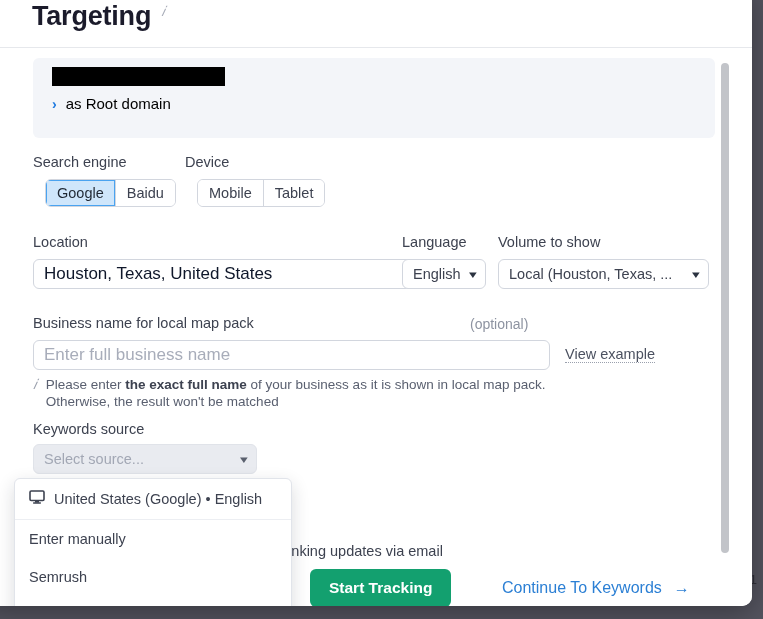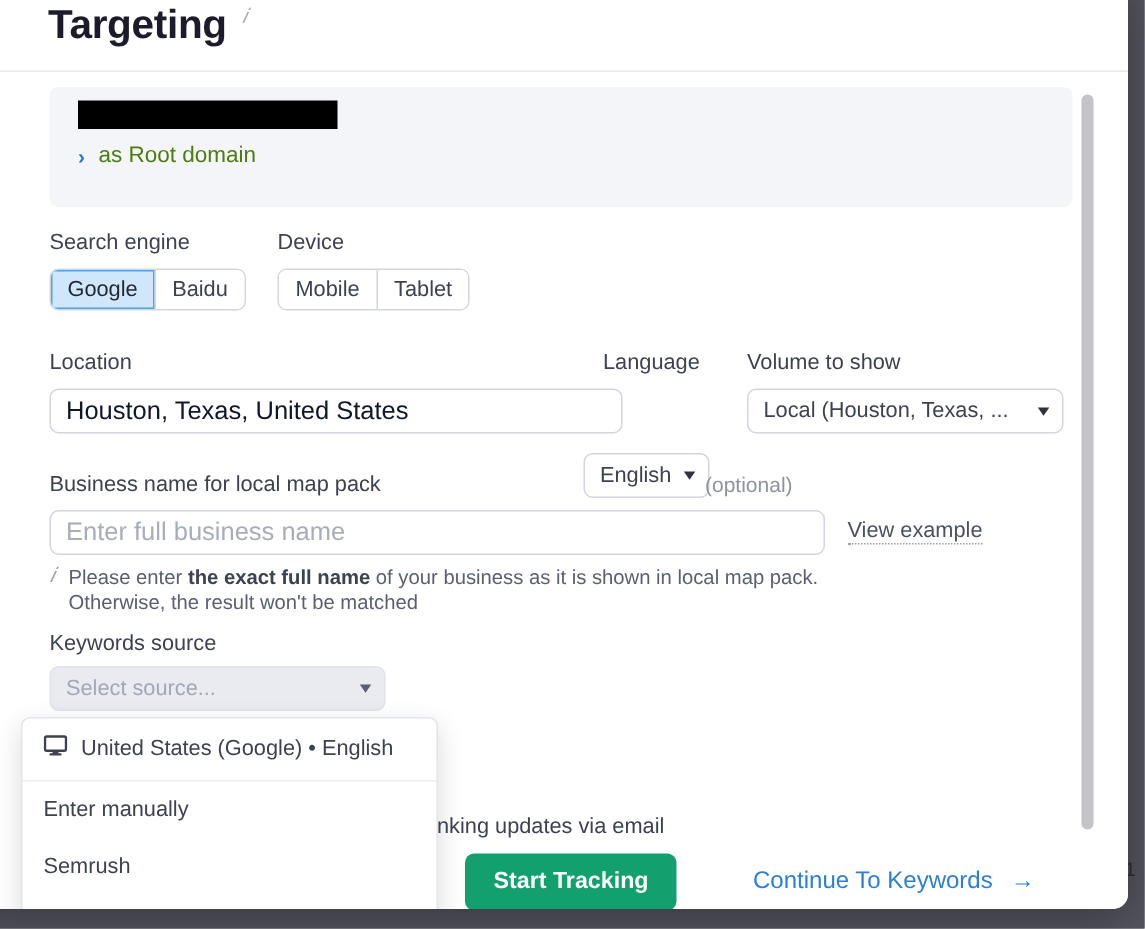--- a/index.html
+++ b/index.html
@@ -130,41 +130,42 @@
     gap: 9px;
     cursor: pointer;
   }
   #root-domain-link .chev {
     color: #1f7ae0;
     font-size: 14px;
     font-weight: bold;
     line-height: 1;
   }
   #root-domain-link .lbl {
-    color: #4d7c0f;
+    color: #000000;
     font-size: 15px;
   }
 
   
   .field-label {
     font-size: 14.5px;
     color: #3d4250;
     white-space: nowrap;
   }
   .abs { position: absolute; }
 
   
   .segmented {
     display: inline-flex;
     border: 1px solid #d2d6de;
     border-radius: 6px;
     overflow: hidden;
     background: #fff;
     height: 28px;
     box-sizing: border-box;
+    margin-left: 12px;
   }
   .seg {
     font-size: 14.5px;
     color: #3d4250;
     padding: 0 11px;
     display: flex;
     align-items: center;
     background: #fff;
     border-right: 1px solid #d2d6de;
     cursor: pointer;
@@ -371,21 +372,21 @@
     </div>
 
     <div class="abs" style="left:51px; top:185px;">
       <span class="field-label">Location</span>
     </div>
     <input class="abs text-input" style="left: 51px; top: 211px; width: 382px;" value="Houston, Texas, United States">
 
     <div class="abs" style="left:420px; top:185px;">
       <span class="field-label">Language</span>
     </div>
-    <div class="abs select-box" style="left:407px; top:211px; width:84px;margin-top:43px;">
+    <div class="abs select-box" style="left:420px; top:211px; width:84px;">
       <span>English</span>
       <span class="caret">▾</span>
     </div>
 
     <div class="abs" style="left:516px; top:185px;">
       <span class="field-label">Volume to show</span>
     </div>
     <div class="abs select-box" style="left:516px; top:211px; width:211px;">
       <span>Local (Houston, Texas, ...</span>
       <span class="caret">▾</span>

